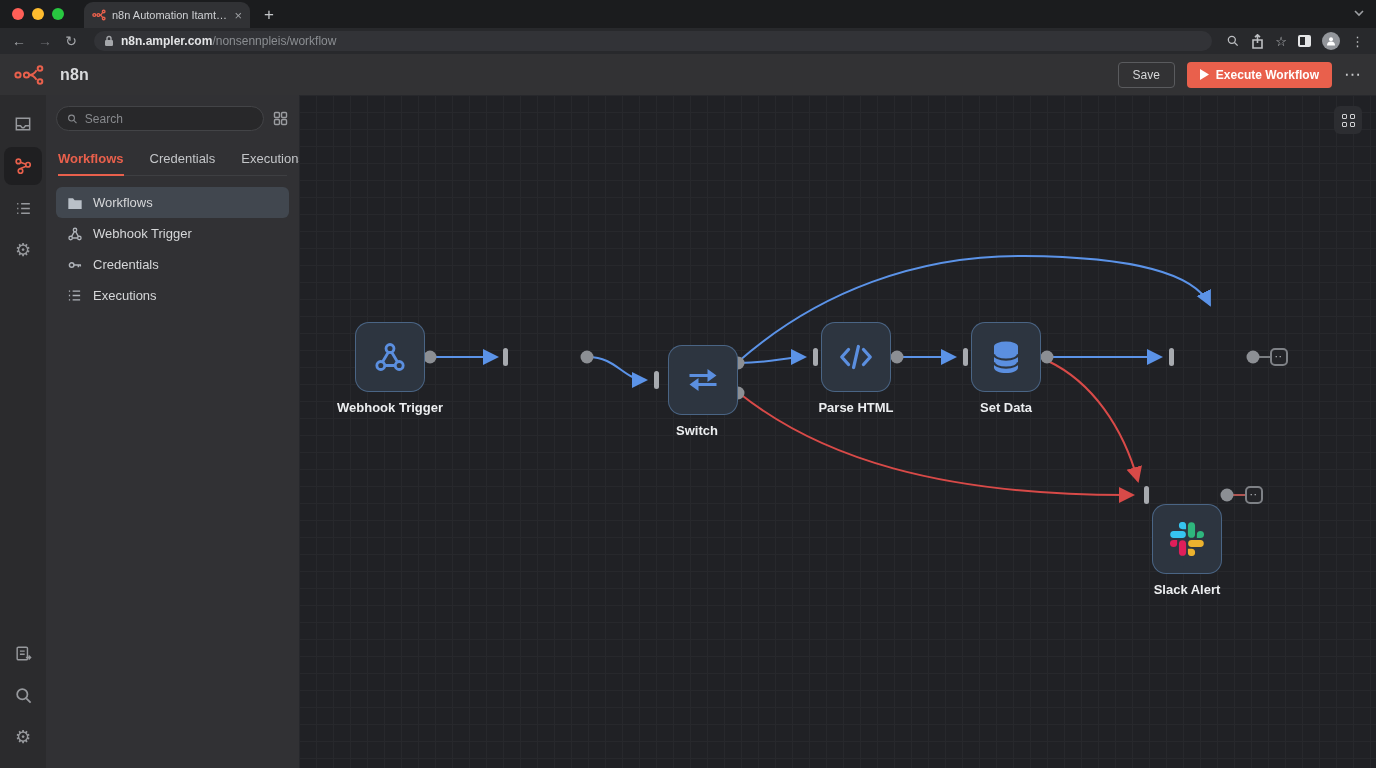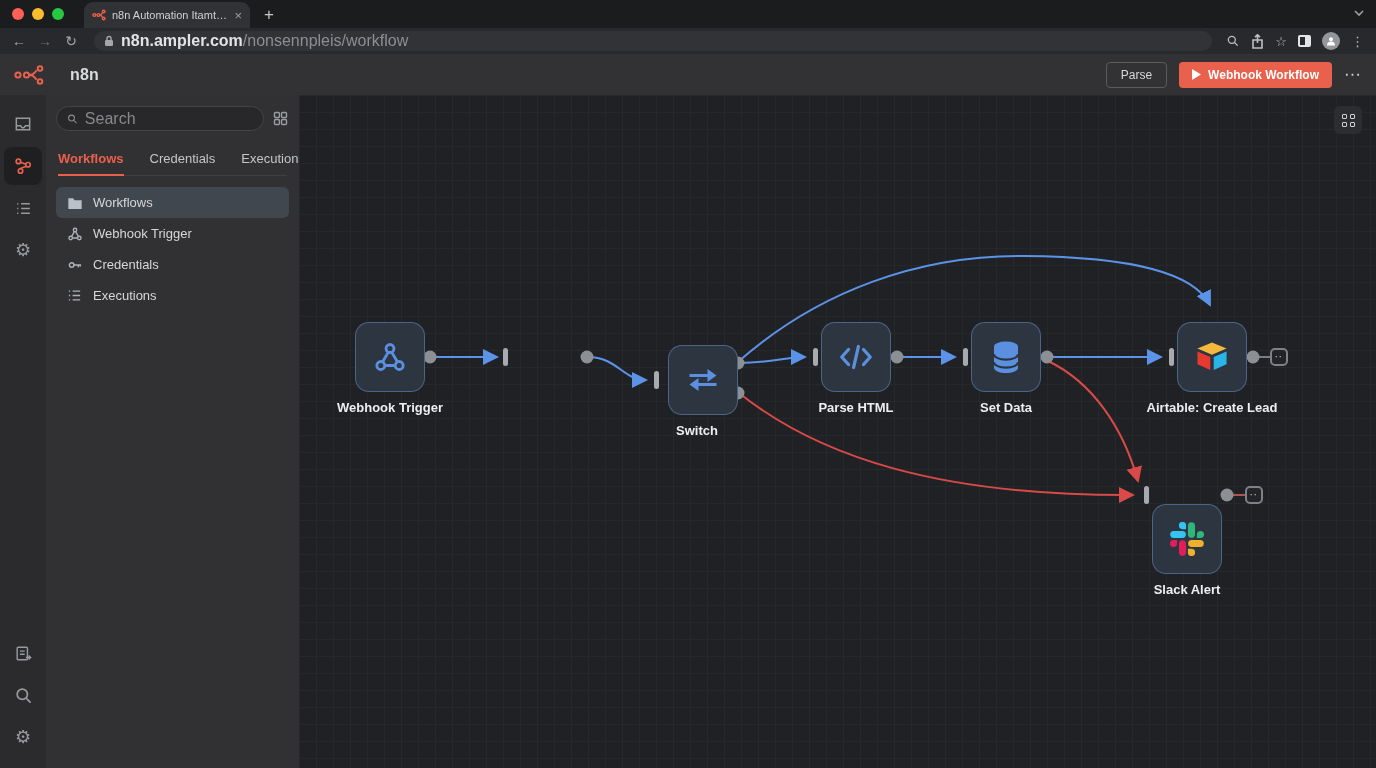--- a/index.html
+++ b/index.html
@@ -17,32 +17,32 @@
     text-overflow:ellipsis; flex:1; }
   .tab-close { color:#9d9fa3; font-size:13px; cursor:default; }
   .newtab { color:#c4c6c9; font-size:17px; margin-left:14px; line-height:26px; }
   .strip-chevron { position:absolute; right:12px; top:8px; color:#9d9fa3; font-size:10px; }
 
   .toolbar { height:26px; background:#28292c; display:flex; align-items:center; padding:0 8px; gap:4px; }
   .nav-ic { color:#a5a7ab; font-size:14px; width:22px; text-align:center; }
   .nav-ic.dim { color:#6d6f73; }
   .omnibox { flex:1; height:20px; background:#323337; border-radius:10px; margin:0 10px 0 8px;
     display:flex; align-items:center; padding:0 10px; gap:7px; }
-  .url { font-size:16px; color:#e2e3e5; font-weight:bold; }
+  .url { font-size:12px; color:#e2e3e5; font-weight:bold; }
   .url .path { color:#8b8e92; font-weight:normal; }
   .tb-right { display:flex; align-items:center; gap:11px; padding-right:4px; }
   .tb-ic { color:#bdbfc2; font-size:13px; }
   .panel-ic { width:13px; height:12px; border:2px solid #e4e5e7; border-radius:2px; position:relative; }
   .panel-ic::after { content:""; position:absolute; right:0; top:0; width:4px; height:100%; background:#e4e5e7; }
   .avatar { width:18px; height:18px; border-radius:50%; background:#93969b; display:flex;
     align-items:center; justify-content:center; }
 
   
   .appbar { height:41px; background:#323234; display:flex; align-items:center; padding:0 14px; }
-  .brand { display:flex; align-items:center; gap:26px; }
+  .brand { display:flex; align-items:center; gap:16px; }
   .brand-name { color:#d9dadc; font-size:16px; font-weight:600; letter-spacing:.2px; }
   .appbar-right { margin-left:auto; display:flex; align-items:center; gap:12px; }
   .btn-save { background:transparent; border:1px solid #5a5b5e; color:#d6d7d9; font-size:12px;
     padding:5px 14px; border-radius:4px; font-family:inherit; }
   .btn-exec { background:#e9604c; border:none; color:#fff; font-size:12px; font-weight:600;
     padding:6px 13px; border-radius:4px; display:flex; align-items:center; gap:7px; font-family:inherit; }
   .appbar-more { color:#c7c8ca; font-size:17px; letter-spacing:1px; }
 
   
   .main { display:flex; height:673px; }
@@ -52,21 +52,21 @@
     justify-content:center; margin-bottom:4px; color:#97999d; }
   .rail-btn.active { background:#1f1f21; }
   .rail-spacer { flex:1; }
   .glyph { font-size:18px; line-height:1; }
 
   .sidepanel { width:253px; background:#313134; padding:11px 10px 0 10px; }
   .search-row { display:flex; align-items:center; gap:8px; }
   .search-box { flex:1; height:25px; background:#28282a; border:1px solid #434447; border-radius:13px;
     display:flex; align-items:center; padding:0 10px; gap:7px; }
   .search-box input { background:transparent; border:none; outline:none; color:#cfd1d4;
-    font-size:16px; width:100%; font-family:inherit; }
+    font-size:12px; width:100%; font-family:inherit; }
   .search-box input::placeholder { color:#87898d; }
   .tabs { display:flex; gap:26px; margin:16px 2px 0 2px; border-bottom:1px solid #3e3f42; }
   .s-tab { font-size:13px; color:#c3c5c8; padding:4px 0 8px 0; }
   .s-tab.active { color:#e9604c; font-weight:600; border-bottom:2px solid #e9604c; margin-bottom:-1px; }
   .navlist { margin-top:11px; display:flex; flex-direction:column; gap:0; }
   .nav-item { height:31px; display:flex; align-items:center; gap:10px; padding:0 10px;
     border-radius:6px; color:#d6d7d9; font-size:13px; }
   .nav-item.selected { background:#41474f; }
   .nav-item .ic { width:17px; display:flex; justify-content:center; color:#aeb2b8; }
 
@@ -158,26 +158,26 @@
         <circle cx="4" cy="11" r="2.6"></circle>
           <circle cx="12.5" cy="11" r="2.6"></circle>
         <circle cx="26" cy="4.5" r="2.3"></circle>
           <circle cx="26" cy="17.5" r="2.3"></circle>
         <path d="M15.1 11 Q19.5 11 22.6 6.2 M15.1 11 Q19.5 11 22.6 15.8"></path>
       </g>
     </svg>
     <span class="brand-name">n8n</span>
   </div>
   <div class="appbar-right">
-    <button class="btn-save">Parse</button>
+    <button class="btn-save">Save</button>
     <button class="btn-exec">
       <svg width="9" height="11" viewBox="0 0 9 11">
           <path d="M0 0 L9 5.5 L0 11 z" fill="#fff"></path>
         </svg>
-      <span>Webhook Workflow</span>
+      <span>Execute Workflow</span>
     </button>
     <span class="appbar-more">⋯</span>
   </div>
 </div>
 
 <div class="main">
 
   <div class="rail">
     <div class="rail-btn">
       <svg width="20" height="20" viewBox="0 0 24 24">
@@ -385,30 +385,20 @@
       <div class="node-box">
         <svg width="32" height="36" viewBox="0 0 24 26">
           <path d="M3 5 v16 c0 2.2 4 4 9 4 s9 -1.8 9 -4 V5" fill="#5b8fe0"></path>
           <ellipse cx="12" cy="5" rx="9" ry="3.6" fill="#5b8fe0"></ellipse>
           <path d="M3 11 c0 2.2 4 4 9 4 s9 -1.8 9 -4 M3 17 c0 2.2 4 4 9 4 s9 -1.8 9 -4" fill="none" stroke="#2d3540" stroke-width="1.6"></path>
         </svg>
       </div>
       <div class="node-label">Set Data</div>
     </div>
 
-    <div class="node" style="left:878px; top:227px;">
-      <div class="node-box">
-        <svg width="36" height="32" viewBox="0 0 24 22">
-          <path d="M12 1 L22 5.2 L12 9.4 L2 5.2 Z" fill="#f2b93c"></path>
-          <path d="M2 7.2 L10.8 11 L10.8 20 L2 16 Z" fill="#e8392e"></path>
-          <path d="M13.2 11 L22 7.2 L22 16 L13.2 20 Z" fill="#29b5e8"></path>
-        </svg>
-      </div>
-      <div class="node-label">Airtable: Create Lead</div>
-    </div>
 
     <div class="node" style="left:853px; top:365px;margin-top:44px;">
       <div class="node-box">
         <svg width="34" height="34" viewBox="0 0 24 24">
           <path d="M5.04 15.17 a2.53 2.53 0 1 1 -2.52 -2.52 h2.52 z M6.31 15.17 a2.53 2.53 0 0 1 5.05 0 v6.31 a2.53 2.53 0 0 1 -5.05 0 z" fill="#E01E5A"></path>
           <path d="M8.83 5.04 a2.53 2.53 0 1 1 2.52 -2.52 v2.52 z M8.83 6.31 a2.53 2.53 0 0 1 0 5.05 H2.52 a2.53 2.53 0 0 1 0 -5.05 z" fill="#36C5F0"></path>
           <path d="M18.96 8.83 a2.53 2.53 0 1 1 2.52 2.52 h-2.52 z M17.69 8.83 a2.53 2.53 0 0 1 -5.05 0 V2.52 a2.53 2.53 0 0 1 5.05 0 z" fill="#2EB67D"></path>
           <path d="M15.17 18.96 a2.53 2.53 0 1 1 -2.52 2.52 v-2.52 z M15.17 17.69 a2.53 2.53 0 0 1 0 -5.05 h6.31 a2.53 2.53 0 0 1 0 5.05 z" fill="#ECB22E"></path>
         </svg>
       </div>

